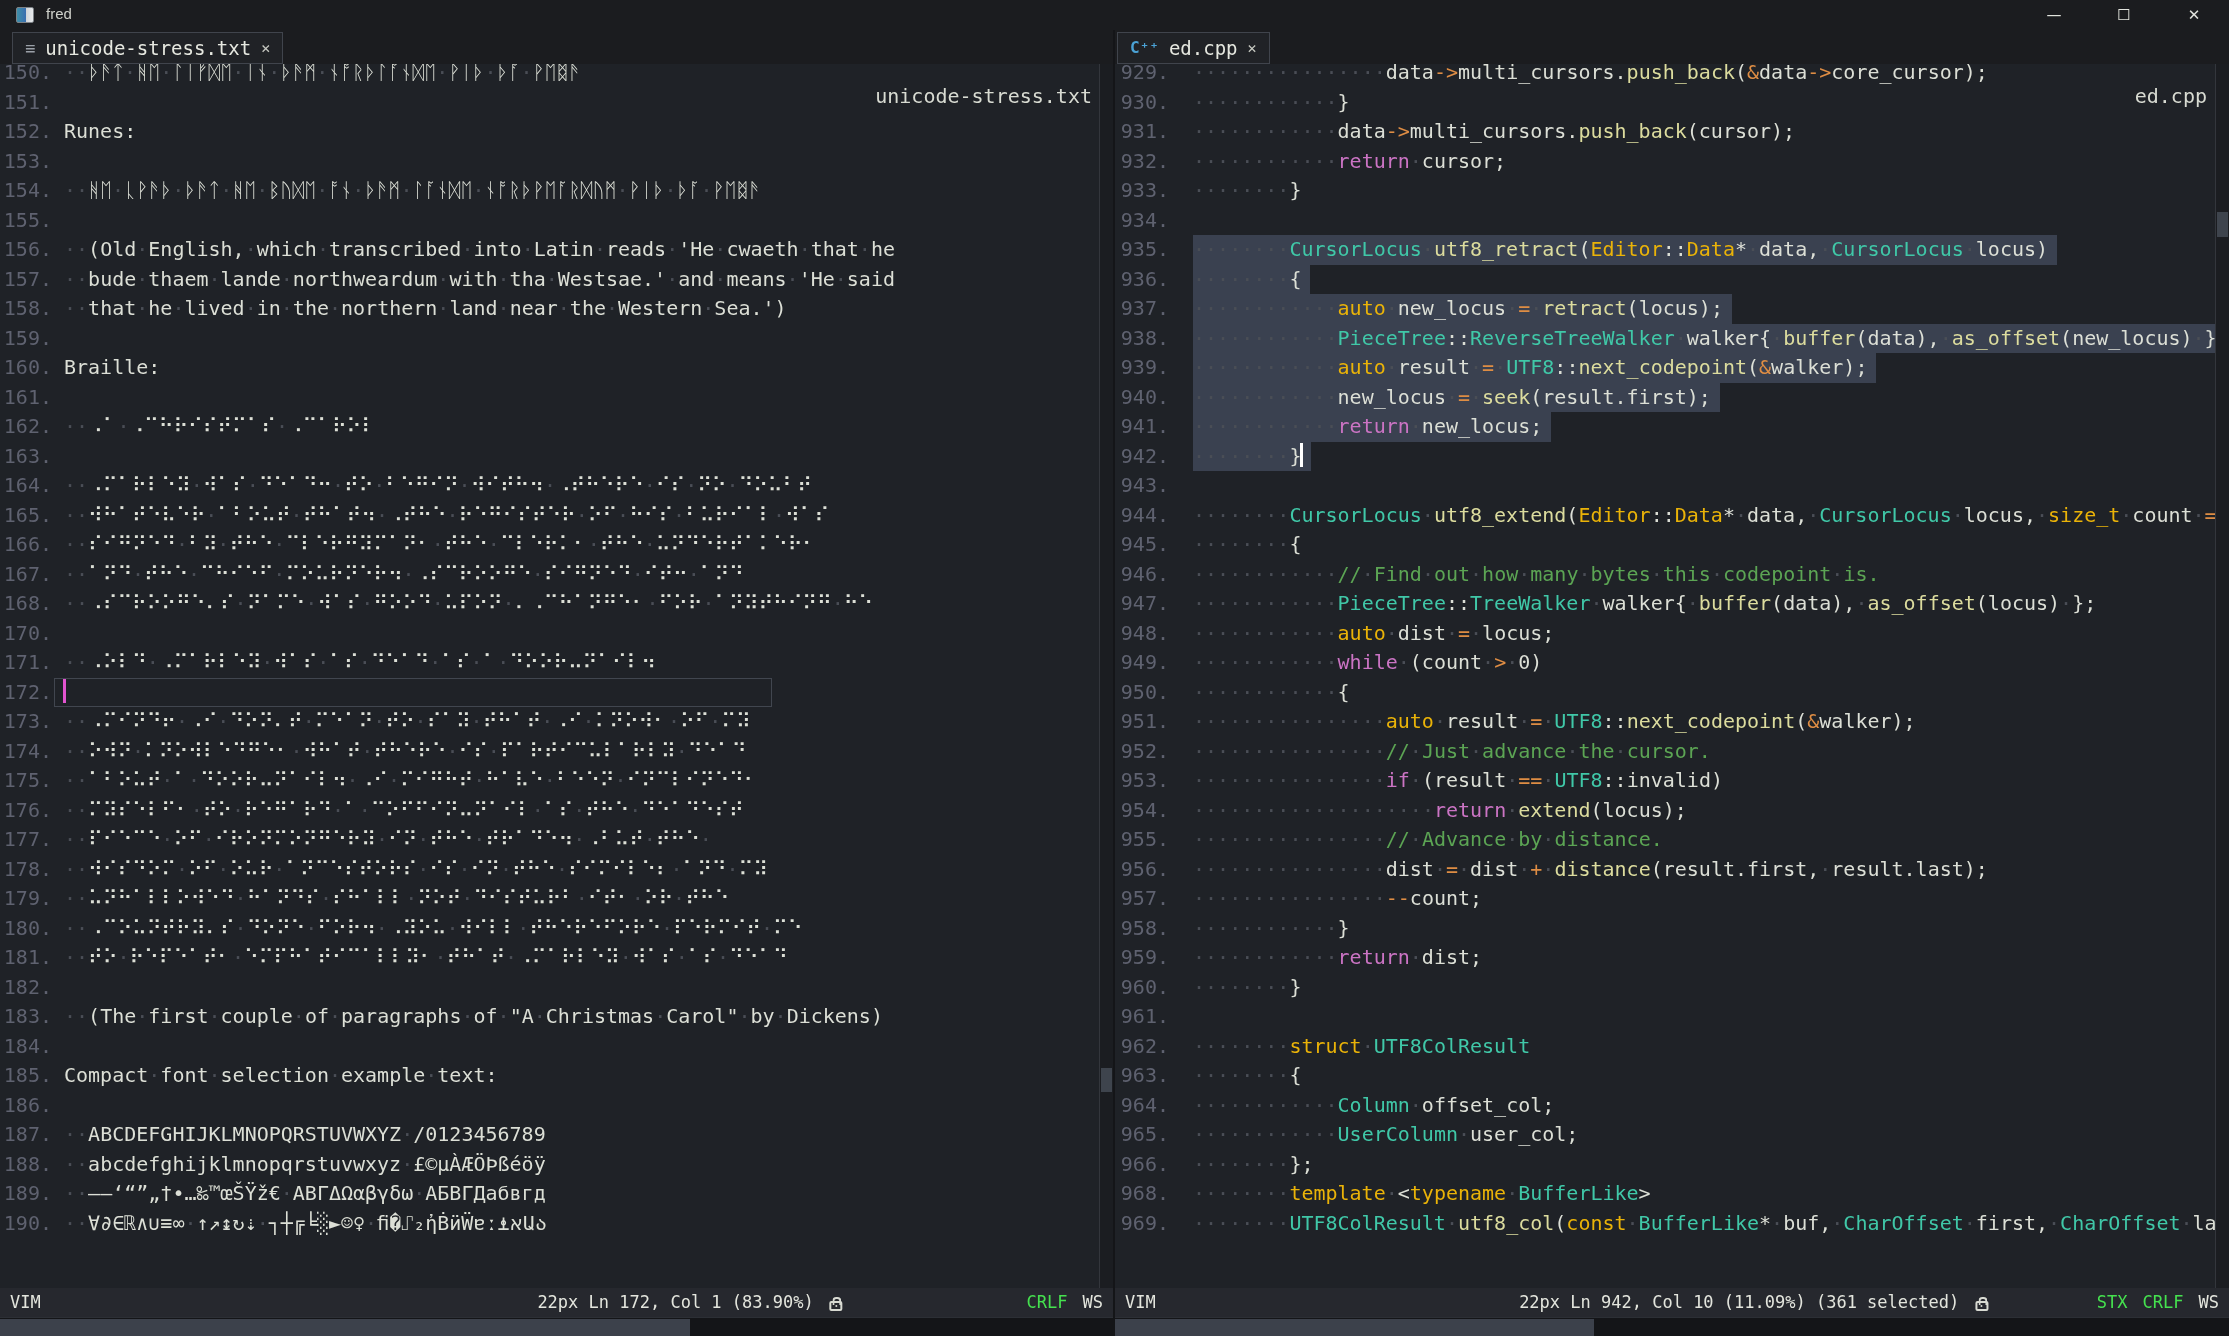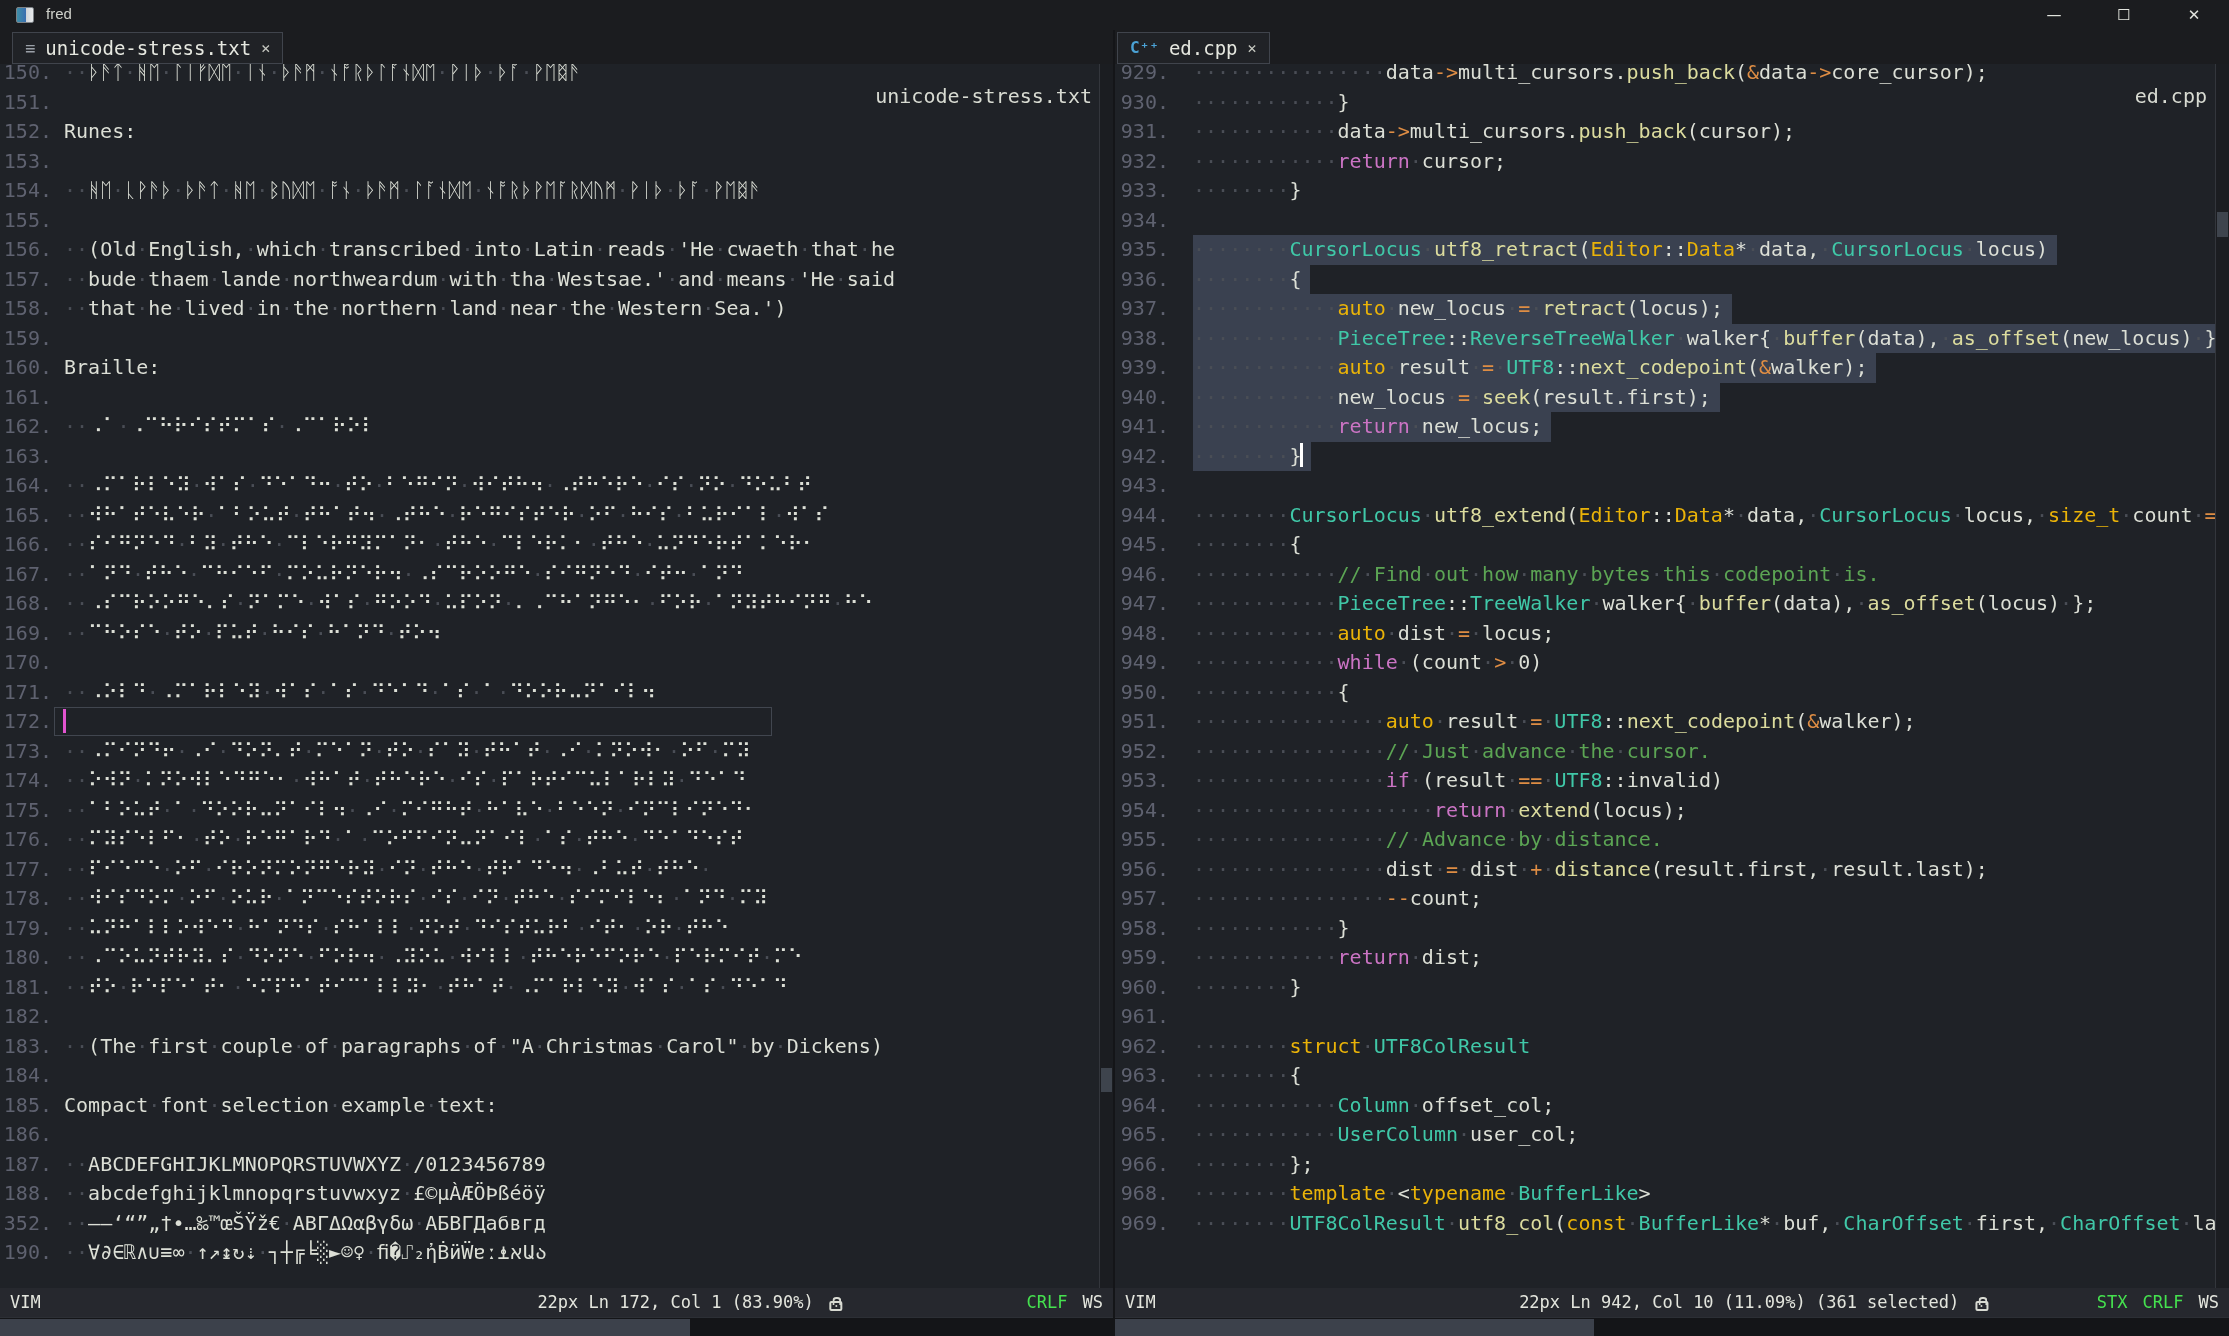--- a/index.html
+++ b/index.html
@@ -102,41 +102,40 @@
           <div class="line"><span class="num">159.</span><span class="code"></span></div>
           <div class="line"><span class="num">160.</span><span class="code"><span class="tk-p">Braille:</span></span></div>
           <div class="line"><span class="num">161.</span><span class="code"></span></div>
           <div class="line"><span class="num">162.</span><span class="code"><span class="tk-p"><span class="ws">·</span><span class="ws">·</span>⠠⠁<span class="ws">·</span>⠠⠉⠓⠗⠊⠎⠞⠍⠁⠎<span class="ws">·</span>⠠⠉⠁⠗⠕⠇</span></span></div>
           <div class="line"><span class="num">163.</span><span class="code"></span></div>
           <div class="line"><span class="num">164.</span><span class="code"><span class="tk-p"><span class="ws">·</span><span class="ws">·</span>⠠⠍⠁⠗⠇⠑⠽<span class="ws">·</span>⠺⠁⠎<span class="ws">·</span>⠙⠑⠁⠙⠒<span class="ws">·</span>⠞⠕<span class="ws">·</span>⠃⠑⠛⠊⠝<span class="ws">·</span>⠺⠊⠞⠓⠲<span class="ws">·</span>⠠⠞⠓⠑⠗⠑<span class="ws">·</span>⠊⠎<span class="ws">·</span>⠝⠕<span class="ws">·</span>⠙⠕⠥⠃⠞</span></span></div>
           <div class="line"><span class="num">165.</span><span class="code"><span class="tk-p"><span class="ws">·</span><span class="ws">·</span>⠺⠓⠁⠞⠑⠧⠑⠗<span class="ws">·</span>⠁⠃⠕⠥⠞<span class="ws">·</span>⠞⠓⠁⠞⠲<span class="ws">·</span>⠠⠞⠓⠑<span class="ws">·</span>⠗⠑⠛⠊⠎⠞⠑⠗<span class="ws">·</span>⠕⠋<span class="ws">·</span>⠓⠊⠎<span class="ws">·</span>⠃⠥⠗⠊⠁⠇<span class="ws">·</span>⠺⠁⠎</span></span></div>
           <div class="line"><span class="num">166.</span><span class="code"><span class="tk-p"><span class="ws">·</span><span class="ws">·</span>⠎⠊⠛⠝⠑⠙<span class="ws">·</span>⠃⠽<span class="ws">·</span>⠞⠓⠑<span class="ws">·</span>⠉⠇⠑⠗⠛⠽⠍⠁⠝⠂<span class="ws">·</span>⠞⠓⠑<span class="ws">·</span>⠉⠇⠑⠗⠅⠂<span class="ws">·</span>⠞⠓⠑<span class="ws">·</span>⠥⠝⠙⠑⠗⠞⠁⠅⠑⠗⠂</span></span></div>
           <div class="line"><span class="num">167.</span><span class="code"><span class="tk-p"><span class="ws">·</span><span class="ws">·</span>⠁⠝⠙<span class="ws">·</span>⠞⠓⠑<span class="ws">·</span>⠉⠓⠊⠑⠋<span class="ws">·</span>⠍⠕⠥⠗⠝⠑⠗⠲<span class="ws">·</span>⠠⠎⠉⠗⠕⠕⠛⠑<span class="ws">·</span>⠎⠊⠛⠝⠑⠙<span class="ws">·</span>⠊⠞⠒<span class="ws">·</span>⠁⠝⠙</span></span></div>
           <div class="line"><span class="num">168.</span><span class="code"><span class="tk-p"><span class="ws">·</span><span class="ws">·</span>⠠⠎⠉⠗⠕⠕⠛⠑⠄⠎<span class="ws">·</span>⠝⠁⠍⠑<span class="ws">·</span>⠺⠁⠎<span class="ws">·</span>⠛⠕⠕⠙<span class="ws">·</span>⠥⠏⠕⠝<span class="ws">·</span>⠄⠠⠉⠓⠁⠝⠛⠑⠂<span class="ws">·</span>⠋⠕⠗<span class="ws">·</span>⠁⠝⠽⠞⠓⠊⠝⠛<span class="ws">·</span>⠓⠑</span></span></div>
-          <div class="line"><span class="num">169.</span><span class="code"><span class="tk-p"><span class="ws">·</span><span class="ws">·</span>⠉⠓⠕⠎⠑<span class="ws">·</span>⠞⠕<span class="ws">·</span>⠏⠥⠞<span class="ws">·</span>⠓⠊⠎<span class="ws">·</span>⠓⠁⠝⠙<span class="ws">·</span>⠞⠕⠲</span></span></div>
           <div class="line"><span class="num">170.</span><span class="code"></span></div>
           <div class="line"><span class="num">171.</span><span class="code"><span class="tk-p"><span class="ws">·</span><span class="ws">·</span>⠠⠕⠇⠙<span class="ws">·</span>⠠⠍⠁⠗⠇⠑⠽<span class="ws">·</span>⠺⠁⠎<span class="ws">·</span>⠁⠎<span class="ws">·</span>⠙⠑⠁⠙<span class="ws">·</span>⠁⠎<span class="ws">·</span>⠁<span class="ws">·</span>⠙⠕⠕⠗⠤⠝⠁⠊⠇⠲</span></span></div>
           <div class="line cur"><span class="curbox"></span><span class="num">172.</span><span class="code"><span class="caret" style="background:#e254d0"></span></span></div>
           <div class="line"><span class="num">173.</span><span class="code"><span class="tk-p"><span class="ws">·</span><span class="ws">·</span>⠠⠍⠊⠝⠙⠖<span class="ws">·</span>⠠⠊<span class="ws">·</span>⠙⠕⠝⠄⠞<span class="ws">·</span>⠍⠑⠁⠝<span class="ws">·</span>⠞⠕<span class="ws">·</span>⠎⠁⠽<span class="ws">·</span>⠞⠓⠁⠞<span class="ws">·</span>⠠⠊<span class="ws">·</span>⠅⠝⠕⠺⠂<span class="ws">·</span>⠕⠋<span class="ws">·</span>⠍⠽</span></span></div>
           <div class="line"><span class="num">174.</span><span class="code"><span class="tk-p"><span class="ws">·</span><span class="ws">·</span>⠕⠺⠝<span class="ws">·</span>⠅⠝⠕⠺⠇⠑⠙⠛⠑⠂<span class="ws">·</span>⠺⠓⠁⠞<span class="ws">·</span>⠞⠓⠑⠗⠑<span class="ws">·</span>⠊⠎<span class="ws">·</span>⠏⠁⠗⠞⠊⠉⠥⠇⠁⠗⠇⠽<span class="ws">·</span>⠙⠑⠁⠙</span></span></div>
           <div class="line"><span class="num">175.</span><span class="code"><span class="tk-p"><span class="ws">·</span><span class="ws">·</span>⠁⠃⠕⠥⠞<span class="ws">·</span>⠁<span class="ws">·</span>⠙⠕⠕⠗⠤⠝⠁⠊⠇⠲<span class="ws">·</span>⠠⠊<span class="ws">·</span>⠍⠊⠛⠓⠞<span class="ws">·</span>⠓⠁⠧⠑<span class="ws">·</span>⠃⠑⠑⠝<span class="ws">·</span>⠊⠝⠉⠇⠊⠝⠑⠙⠂</span></span></div>
           <div class="line"><span class="num">176.</span><span class="code"><span class="tk-p"><span class="ws">·</span><span class="ws">·</span>⠍⠽⠎⠑⠇⠋⠂<span class="ws">·</span>⠞⠕<span class="ws">·</span>⠗⠑⠛⠁⠗⠙<span class="ws">·</span>⠁<span class="ws">·</span>⠉⠕⠋⠋⠊⠝⠤⠝⠁⠊⠇<span class="ws">·</span>⠁⠎<span class="ws">·</span>⠞⠓⠑<span class="ws">·</span>⠙⠑⠁⠙⠑⠎⠞</span></span></div>
           <div class="line"><span class="num">177.</span><span class="code"><span class="tk-p"><span class="ws">·</span><span class="ws">·</span>⠏⠊⠑⠉⠑<span class="ws">·</span>⠕⠋<span class="ws">·</span>⠊⠗⠕⠝⠍⠕⠝⠛⠑⠗⠽<span class="ws">·</span>⠊⠝<span class="ws">·</span>⠞⠓⠑<span class="ws">·</span>⠞⠗⠁⠙⠑⠲<span class="ws">·</span>⠠⠃⠥⠞<span class="ws">·</span>⠞⠓⠑<span class="ws">·</span></span></span></div>
           <div class="line"><span class="num">178.</span><span class="code"><span class="tk-p"><span class="ws">·</span><span class="ws">·</span>⠺⠊⠎⠙⠕⠍<span class="ws">·</span>⠕⠋<span class="ws">·</span>⠕⠥⠗<span class="ws">·</span>⠁⠝⠉⠑⠎⠞⠕⠗⠎<span class="ws">·</span>⠊⠎<span class="ws">·</span>⠊⠝<span class="ws">·</span>⠞⠓⠑<span class="ws">·</span>⠎⠊⠍⠊⠇⠑⠆<span class="ws">·</span>⠁⠝⠙<span class="ws">·</span>⠍⠽</span></span></div>
           <div class="line"><span class="num">179.</span><span class="code"><span class="tk-p"><span class="ws">·</span><span class="ws">·</span>⠥⠝⠓⠁⠇⠇⠕⠺⠑⠙<span class="ws">·</span>⠓⠁⠝⠙⠎<span class="ws">·</span>⠎⠓⠁⠇⠇<span class="ws">·</span>⠝⠕⠞<span class="ws">·</span>⠙⠊⠎⠞⠥⠗⠃<span class="ws">·</span>⠊⠞⠂<span class="ws">·</span>⠕⠗<span class="ws">·</span>⠞⠓⠑</span></span></div>
           <div class="line"><span class="num">180.</span><span class="code"><span class="tk-p"><span class="ws">·</span><span class="ws">·</span>⠠⠉⠕⠥⠝⠞⠗⠽⠄⠎<span class="ws">·</span>⠙⠕⠝⠑<span class="ws">·</span>⠋⠕⠗⠲<span class="ws">·</span>⠠⠽⠕⠥<span class="ws">·</span>⠺⠊⠇⠇<span class="ws">·</span>⠞⠓⠑⠗⠑⠋⠕⠗⠑<span class="ws">·</span>⠏⠑⠗⠍⠊⠞<span class="ws">·</span>⠍⠑</span></span></div>
           <div class="line"><span class="num">181.</span><span class="code"><span class="tk-p"><span class="ws">·</span><span class="ws">·</span>⠞⠕<span class="ws">·</span>⠗⠑⠏⠑⠁⠞⠂<span class="ws">·</span>⠑⠍⠏⠓⠁⠞⠊⠉⠁⠇⠇⠽⠂<span class="ws">·</span>⠞⠓⠁⠞<span class="ws">·</span>⠠⠍⠁⠗⠇⠑⠽<span class="ws">·</span>⠺⠁⠎<span class="ws">·</span>⠁⠎<span class="ws">·</span>⠙⠑⠁⠙</span></span></div>
           <div class="line"><span class="num">182.</span><span class="code"></span></div>
           <div class="line"><span class="num">183.</span><span class="code"><span class="tk-p"><span class="ws">·</span><span class="ws">·</span>(The<span class="ws">·</span>first<span class="ws">·</span>couple<span class="ws">·</span>of<span class="ws">·</span>paragraphs<span class="ws">·</span>of<span class="ws">·</span>"A<span class="ws">·</span>Christmas<span class="ws">·</span>Carol"<span class="ws">·</span>by<span class="ws">·</span>Dickens)</span></span></div>
           <div class="line"><span class="num">184.</span><span class="code"></span></div>
           <div class="line"><span class="num">185.</span><span class="code"><span class="tk-p">Compact<span class="ws">·</span>font<span class="ws">·</span>selection<span class="ws">·</span>example<span class="ws">·</span>text:</span></span></div>
           <div class="line"><span class="num">186.</span><span class="code"></span></div>
           <div class="line"><span class="num">187.</span><span class="code"><span class="tk-p"><span class="ws">·</span><span class="ws">·</span>ABCDEFGHIJKLMNOPQRSTUVWXYZ<span class="ws">·</span>/0123456789</span></span></div>
           <div class="line"><span class="num">188.</span><span class="code"><span class="tk-p"><span class="ws">·</span><span class="ws">·</span>abcdefghijklmnopqrstuvwxyz<span class="ws">·</span>£©µÀÆÖÞßéöÿ</span></span></div>
-          <div class="line"><span class="num">352.</span><span class="code"><span class="tk-p"><span class="ws">·</span><span class="ws">·</span>–—‘“”„†•…‰™œŠŸž€<span class="ws">·</span>ΑΒΓΔΩαβγδω<span class="ws">·</span>АБВГДабвгд</span></span></div>
+          <div class="line"><span class="num">189.</span><span class="code"><span class="tk-p"><span class="ws">·</span><span class="ws">·</span>–—‘“”„†•…‰™œŠŸž€<span class="ws">·</span>ΑΒΓΔΩαβγδω<span class="ws">·</span>АБВГДабвгд</span></span></div>
           <div class="line"><span class="num">190.</span><span class="code"><span class="tk-p"><span class="ws">·</span><span class="ws">·</span>∀∂∈ℝ∧∪≡∞<span class="ws">·</span>↑↗↨↻⇣<span class="ws">·</span>┐┼╔╘░►☺♀<span class="ws">·</span>ﬁ�⑀₂ἠḂӥẄɐː⍎אԱა</span></span></div>
         </div>
       </div>
     <div class="vscroll">
         <div class="vthumb" style="top: 82%; height: 2%;"></div>
       </div>
     <div class="status">
       <span class="mode">VIM</span>
       <span class="posinfo">
         <span>22px Ln 172, Col 1 (83.90%)</span>

